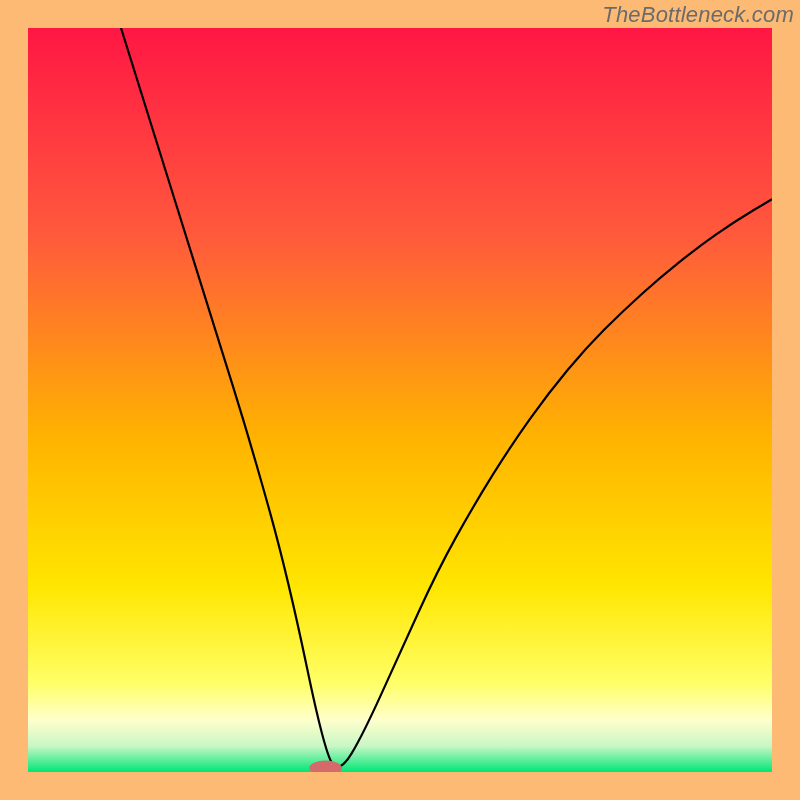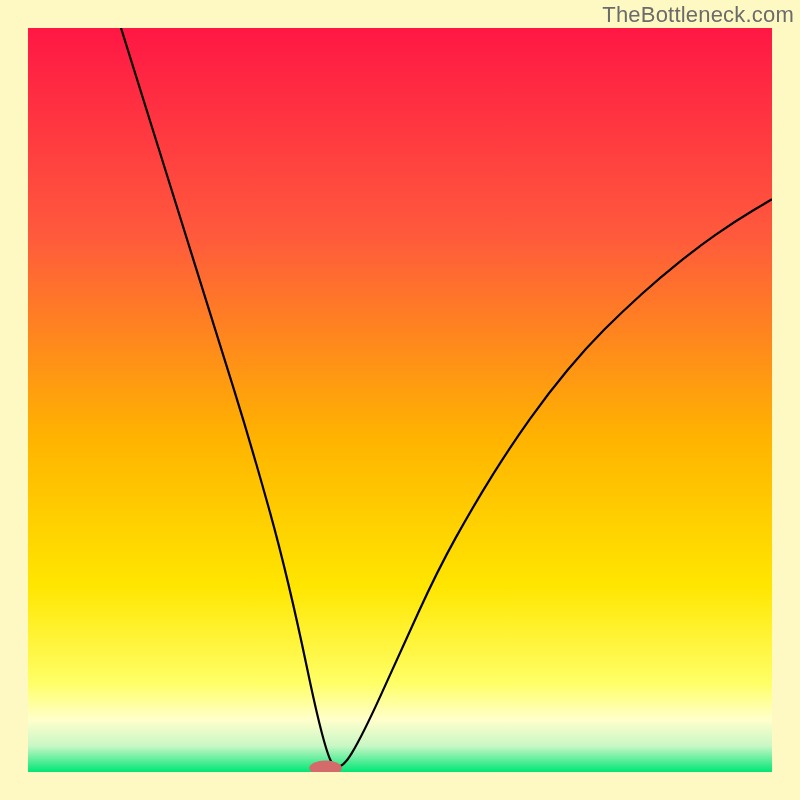--- a/index.html
+++ b/index.html
@@ -7,21 +7,22 @@
     padding: 0;
     width: 800px;
     height: 800px;
     overflow: hidden;
     font-family: Arial, Helvetica, sans-serif;
   }
   .wrap {
     position: relative;
     width: 800px;
     height: 800px;
-    background: #fef9c3;
+    background: #fdba74;
+    font-style: italic;
   }
   .watermark {
     position: absolute;
     top: 2px;
     right: 6px;
     color: #6b6b6b;
     font-size: 22px;
     font-weight: 500;
     letter-spacing: 0.2px;
     z-index: 10;

